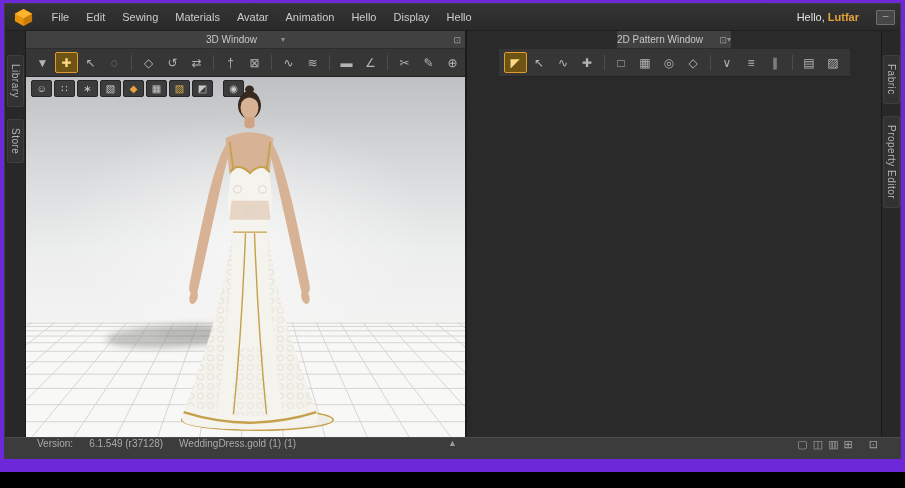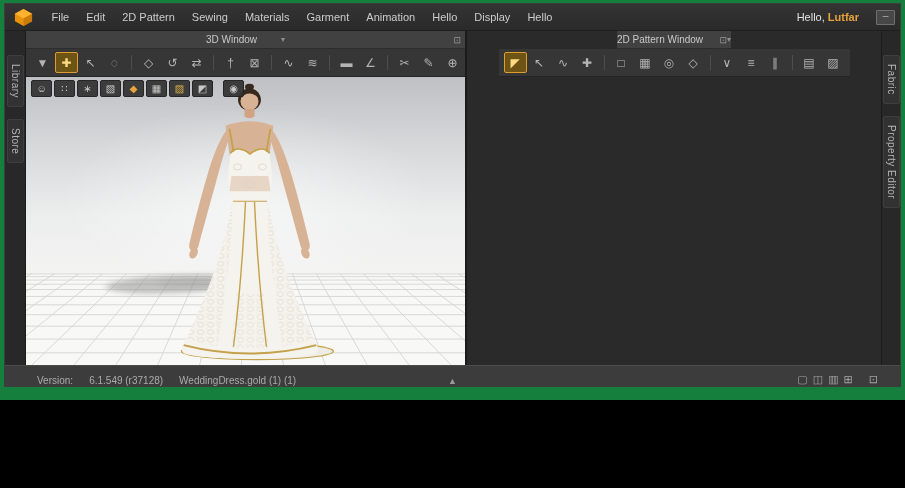--- a/index.html
+++ b/index.html
@@ -1,17 +1,17 @@
 <!DOCTYPE html>
 <html><head>
 <meta charset="utf-8">
 <style>
   html,body{margin:0;padding:0;}
   body{width:905px;height:488px;background:#000;font-family:"Liberation Sans",sans-serif;overflow:hidden;}
-  .app{width:905px;height:400px;box-sizing:border-box;background:#15803d;padding:3px 4px 13px 4px;display:flex;flex-direction:column;}
+  .app{width:905px;height:472px;box-sizing:border-box;background:#6d28d9;padding:3px 4px 13px 4px;display:flex;flex-direction:column;}
   .chrome{flex:1;display:flex;flex-direction:column;background:#2a2a2a;border:1px solid #3d3d3d;min-height:0;}
 
   
   .titlebar{height:26px;min-height:26px;display:flex;align-items:center;padding:0 5px;background:linear-gradient(#343434,#2a2a2a);border-bottom:1px solid #1f1f1f;}
   .logo{width:19px;height:19px;margin:0 10px 0 4px;flex:none;}
   .menus{display:flex;}
   .menu-item{font-size:11px;color:#cccccc;padding:0 8.5px;line-height:26px;cursor:default;white-space:nowrap;}
   .titlebar-right{margin-left:auto;display:flex;align-items:center;gap:3px;}
   .greeting{font-size:11px;color:#e2e2e2;margin-right:14px;white-space:nowrap;}
   .greeting .username{color:#e8a23c;font-weight:bold;}
@@ -45,21 +45,21 @@
     linear-gradient(rgba(138,138,141,.38) 1px,transparent 1px),
     linear-gradient(90deg,rgba(138,138,141,.38) 1px,transparent 1px),
     linear-gradient(rgba(125,125,128,.55) 1px,transparent 1px),
     linear-gradient(90deg,rgba(125,125,128,.55) 1px,transparent 1px);
     background-size:19px 19px,19px 19px,95px 95px,95px 95px;}
   .overlay-toolbar{position:absolute;top:3px;left:5px;display:flex;gap:2px;z-index:3;}
   .overlay-toolbar .tool{width:21px;height:17px;background:rgba(50,50,50,.93);border:1px solid #262626;color:#c9c9c9;font-size:10px;box-sizing:border-box;}
   svg.fill{position:absolute;inset:0;width:100%;height:100%;z-index:1;}
 
   
-  .statusbar{height:20px;min-height:20px;background:#3c3c3c;border-top:1px solid #4c4c4c;display:flex;align-items:flex-end;font-size:10px;color:#ababab;padding:0 8px;position:relative;gap:38px;}
+  .statusbar{height:20px;min-height:20px;background:#3c3c3c;border-top:1px solid #4c4c4c;display:flex;align-items:flex-start;font-size:10px;color:#ababab;padding:0 8px;position:relative;gap:38px;}
   .status-left{display:flex;gap:16px;margin-left:24px;}
   .status-center{position:absolute;left:50%;transform:translateX(-50%);color:#9a9a9a;font-size:9px;cursor:default;}
   .status-right{margin-left:auto;display:flex;align-items:center;gap:5px;font-size:11px;color:#a2a2a2;padding-right:14px;}
   .layout-icon{cursor:default;}
 
   .gold-line{stroke:#d3b845;stroke-width:2;fill:none;}
   .blue-line{stroke:#5b8fd6;stroke-width:1.3;fill:none;}
   .piece{fill:#fbfaf6;stroke:#2e2e3c;stroke-width:1.1;}
 </style>
 </head>
@@ -71,24 +71,23 @@
     <div class="titlebar">
       <svg class="logo" viewBox="0 0 20 20">
         <polygon points="10,1 19,6 19,14 10,19 1,14 1,6" fill="#e8940a"></polygon>
         <polygon points="10,1 19,6 10,11 1,6" fill="#ffb22e"></polygon>
         <polygon points="10,11 19,6 19,14 10,19" fill="#c97d08"></polygon>
       </svg>
       <div class="menus">
 
       <div class="menu-item">File</div>
           <div class="menu-item">Edit</div>
-          <div class="menu-item">2D Pattern</div>
           <div class="menu-item">Sewing</div>
           <div class="menu-item">Materials</div>
-          <div class="menu-item">Garment</div>
+          <div class="menu-item">Avatar</div>
           <div class="menu-item">Animation</div>
           <div class="menu-item">Hello</div>
           <div class="menu-item">Display</div>
           <div class="menu-item">Hello</div>
         </div>
       <div class="titlebar-right">
         <div class="greeting"><span>Hello, </span><span class="username">Lutfar</span></div>
         <div class="win-btns">
 
         <div class="win-btn">─</div>

